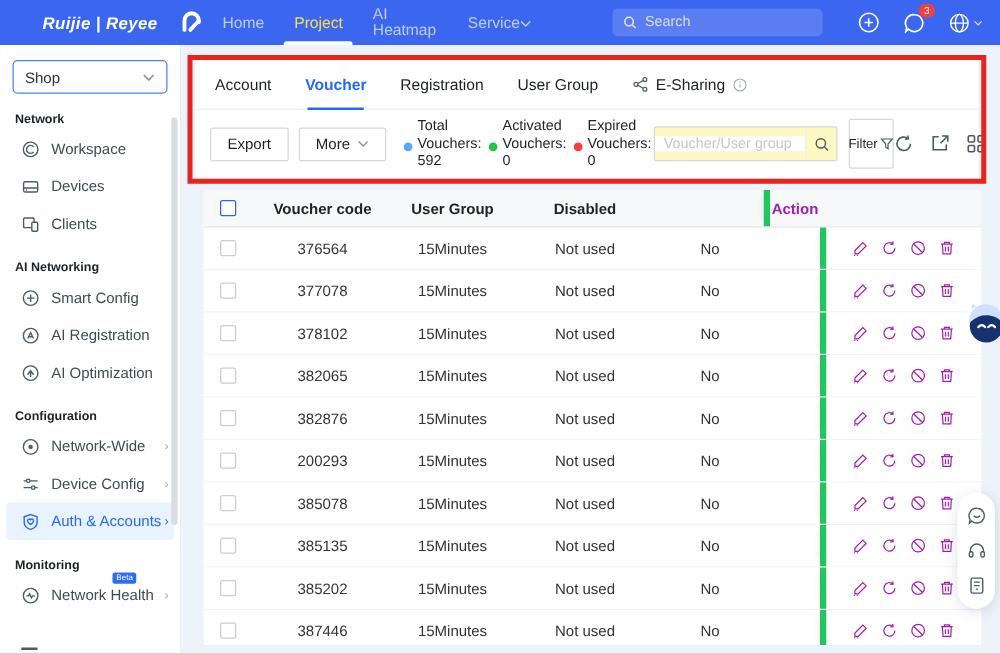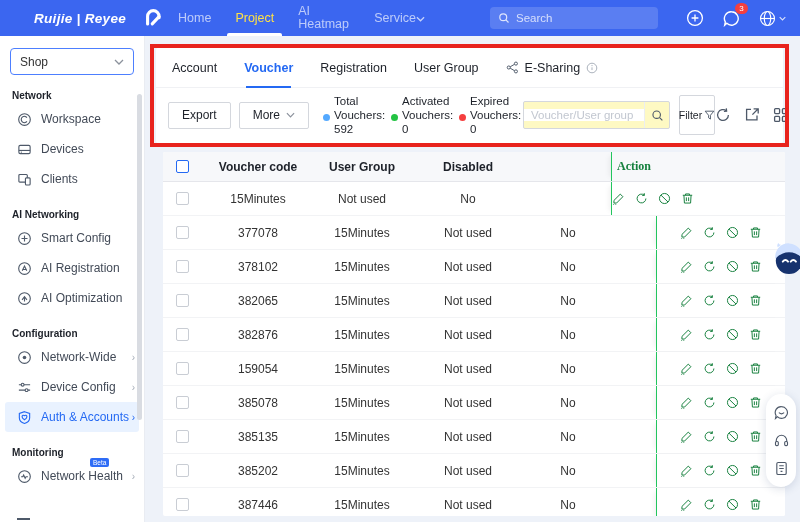--- a/index.html
+++ b/index.html
@@ -74,21 +74,21 @@
   .table-card { position:absolute; left:18px; top:116px; width:622px; bottom:6px; background:#fff; overflow:hidden; border-radius:2px; }
   .t-head, .t-row { display:grid; grid-template-columns:40px 110px 98px 114px 86px 1fr 129px; align-items:stretch; }
   .t-head { height:30px; background:#f7f8fa; border-bottom:1px solid #e5e6eb; font-size:12px; font-weight:700; color:#1d2129; }
   .t-row { height:34px; border-bottom:1px solid #f2f3f5; font-size:12px; color:#333; }
   .cell { display:flex; align-items:center; justify-content:center; text-align:center; }
   .cell-check { justify-content:flex-start; padding-left:13px; }
   .checkbox { width:13px; height:13px; border:1px solid #c9cdd4; border-radius:2px; background:#fff; cursor:pointer; }
   .checkbox.head { border-color:#2469f3; }
   .cell-status-head { gap:4px; }
   .funnel-gap { margin-left:11px; color:#c9cdd4; }
-  .cell-action { border-left:1px solid #22c55e; box-shadow:-5px 0 6px -4px rgba(0,0,0,.08); background:#fff; gap:10px; color:#15803d;font-family:Liberation Serif, serif; }
+  .cell-action { border-left:5px solid #22c55e; box-shadow:-5px 0 6px -4px rgba(0,0,0,.08); background:#fff; gap:10px; color:#a21caf; }
   .t-head .cell-action { background:#f7f8fa; }
   .act { cursor:pointer; display:flex; }
 
   
   .mascot { position:absolute; right:-7px; top:241px; width:36px; height:36px; z-index:45; cursor:pointer; }
   .float-panel { position:absolute; right:4px; top:394px; width:30px; background:#fff; border-radius:15px; box-shadow:0 2px 10px rgba(31,53,105,.16); display:flex; flex-direction:column; align-items:center; gap:13px; padding:11px 0; z-index:45; color:#4e5969; }
   .float-panel .gic { cursor:pointer; }
 </style>
 </head>
 <body>
@@ -389,20 +389,21 @@
       <div class="cell">User Group</div>
       <div class="cell">Disabled</div>
       <div class="cell"></div>
       <div class="cell cell-action">Action</div>
     </div>
     <div>
   <div class="t-row">
     <div class="cell cell-check">
             <span class="checkbox"></span>
           </div>
+    <div class="cell">376564</div>
     <div class="cell">15Minutes</div>
     <div class="cell">Not used</div>
     <div class="cell">No</div>
     <div class="cell"></div>
     <div class="cell cell-action">
       <span class="act">
         <svg width="13" height="13" viewBox="0 0 16 16" fill="none" stroke="currentColor" stroke-width="1.2">
                 <path d="M10.2 2.6l3.2 3.2L5.6 13.6H2.4v-3.2z"></path>
                 <path d="M1.6 15.2h4.6" stroke-dasharray="1 1.6"></path>
               </svg>
@@ -583,21 +584,21 @@
                 <path d="M6.6 6.6v4.6M9.4 6.6v4.6"></path>
               </svg>
       </span>
     </div>
   </div>
 
   <div class="t-row">
     <div class="cell cell-check">
             <span class="checkbox"></span>
           </div>
-    <div class="cell">159054</div>
+    <div class="cell">200293</div>
     <div class="cell">15Minutes</div>
     <div class="cell">Not used</div>
     <div class="cell">No</div>
     <div class="cell"></div>
     <div class="cell cell-action">
       <span class="act">
         <svg width="13" height="13" viewBox="0 0 16 16" fill="none" stroke="currentColor" stroke-width="1.2">
                 <path d="M10.2 2.6l3.2 3.2L5.6 13.6H2.4v-3.2z"></path>
                 <path d="M1.6 15.2h4.6" stroke-dasharray="1 1.6"></path>
               </svg>

